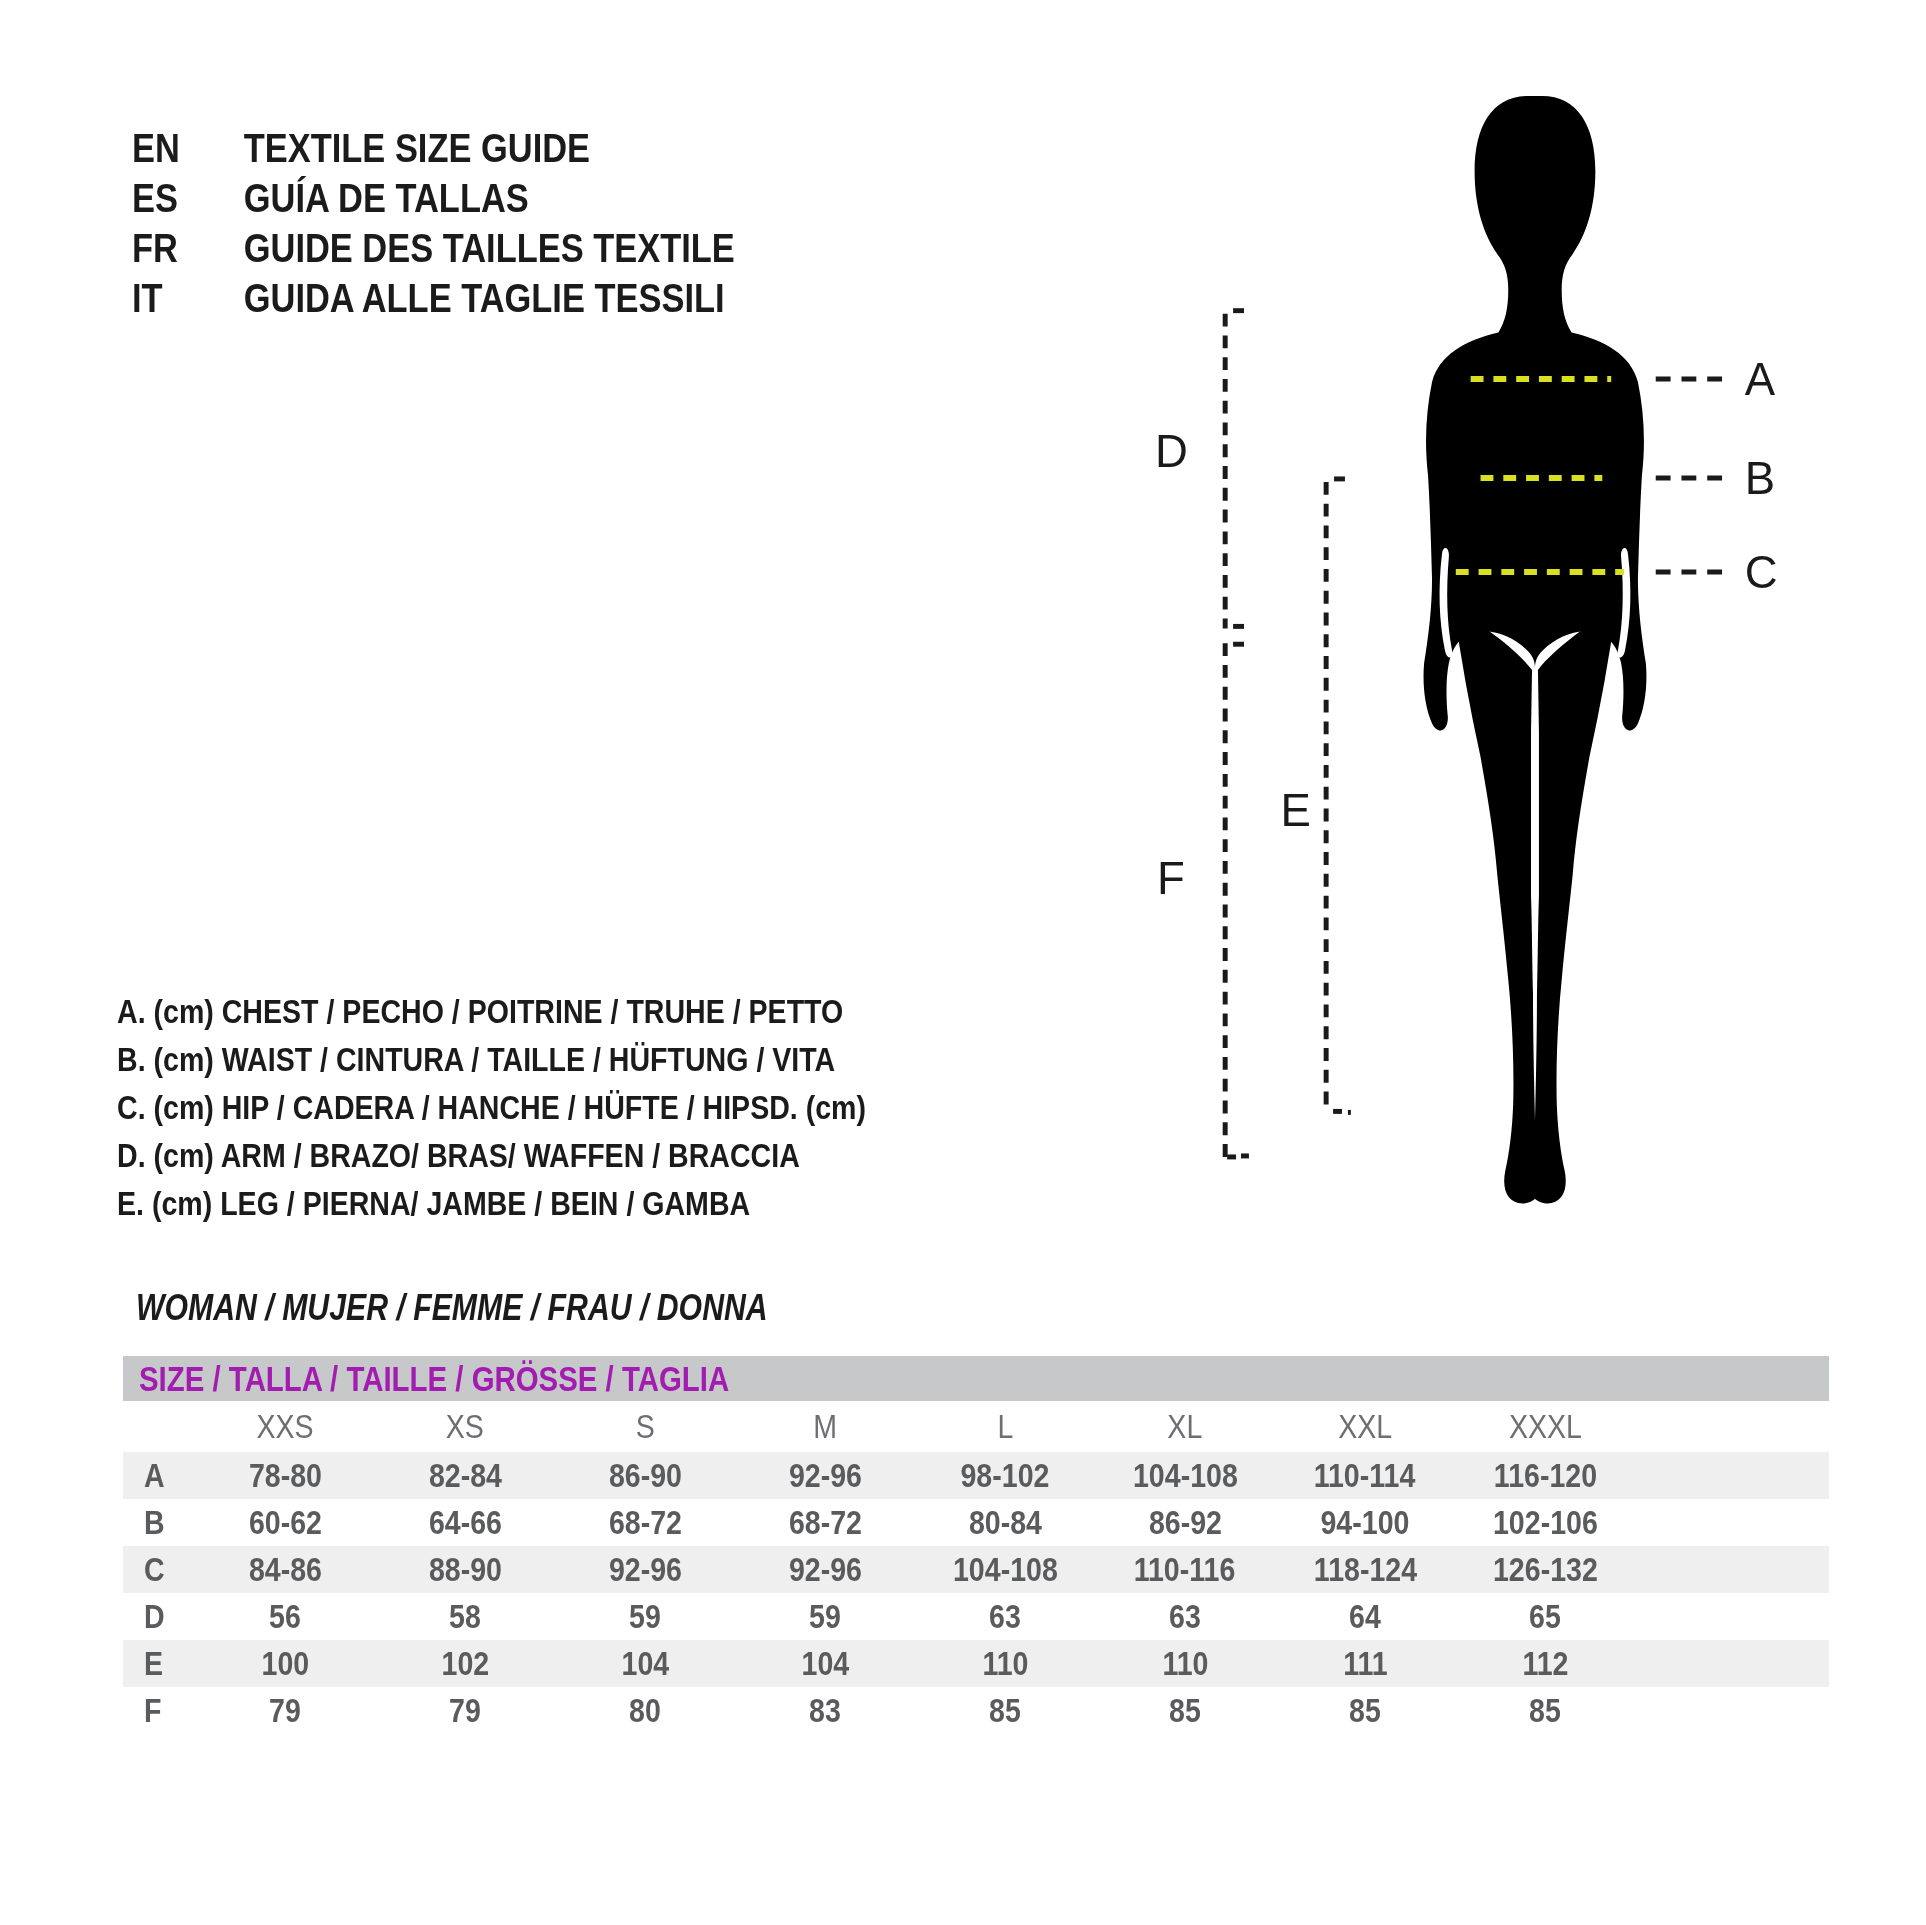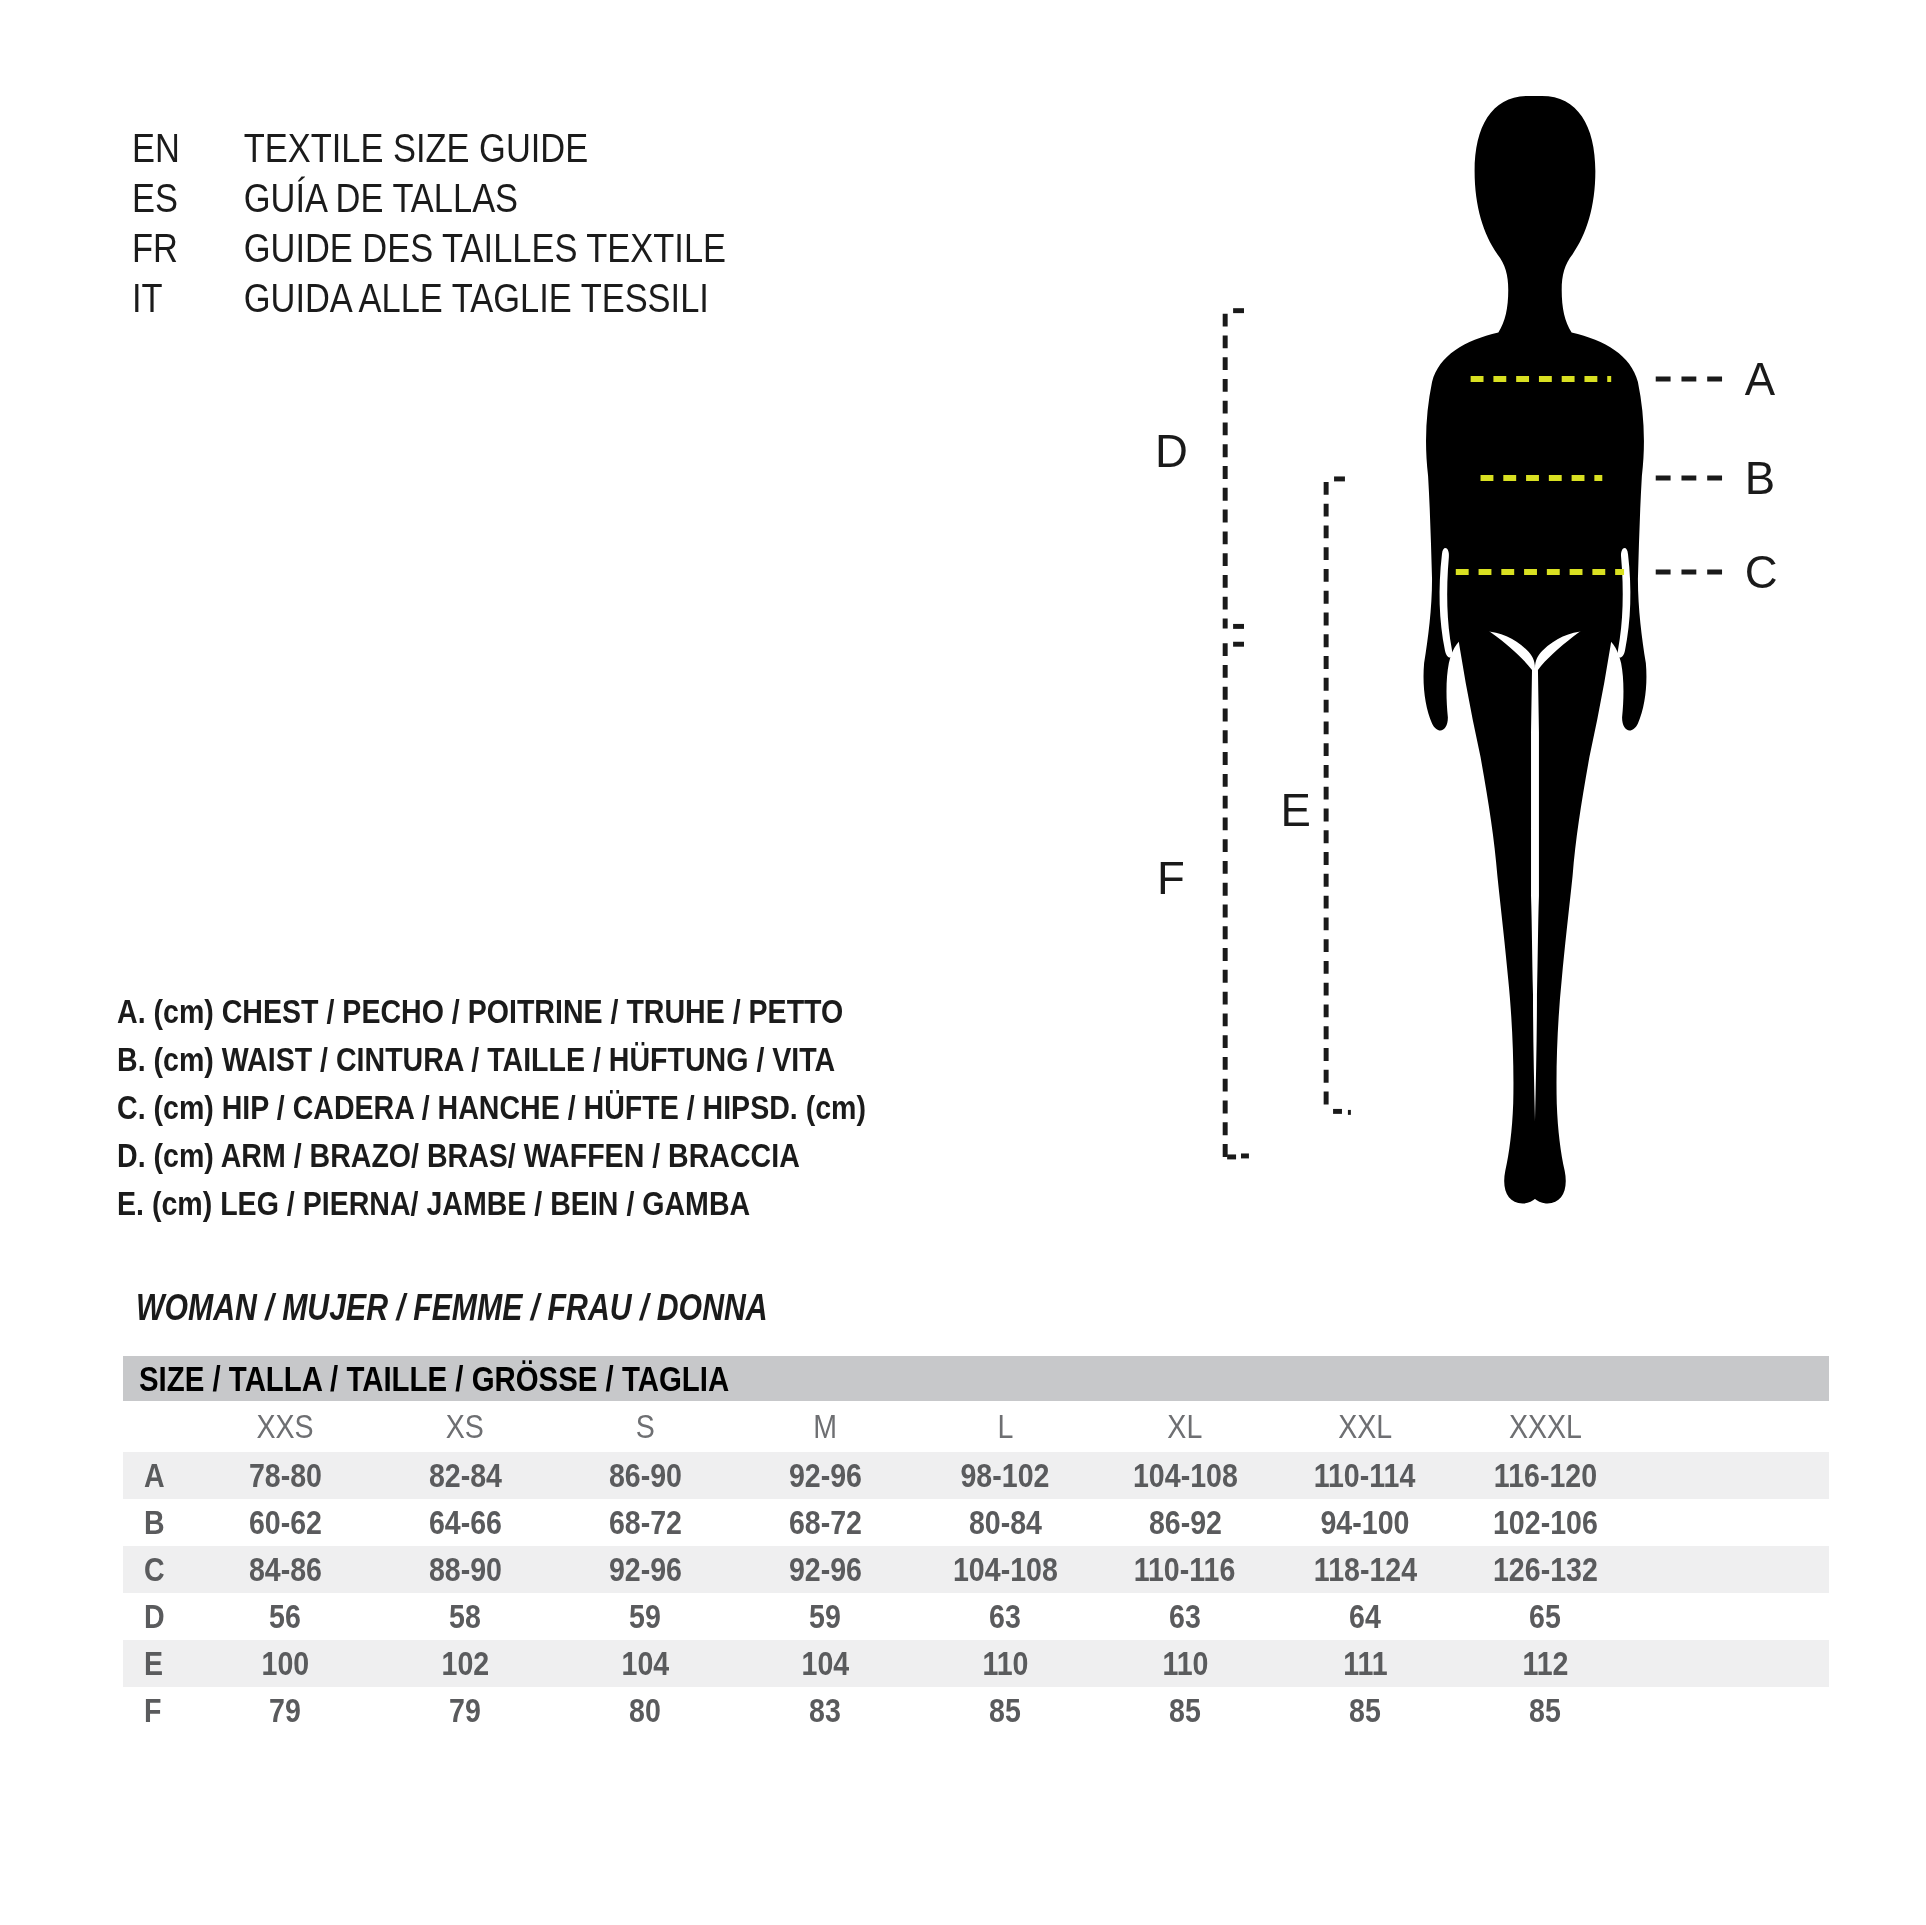--- a/index.html
+++ b/index.html
@@ -5,21 +5,21 @@
   html,body{margin:0;padding:0;}
   body{
     width:1927px;height:1926px;position:relative;background:#ffffff;
     font-family:"Liberation Sans",sans-serif;color:#1b1b1b;overflow:hidden;
   }
   .cx{display:inline-block;transform:scaleX(0.84);transform-origin:0 50%;white-space:nowrap;}
   .cxc{display:inline-block;transform:scaleX(0.84);transform-origin:50% 50%;white-space:nowrap;}
 
   
   #lang-block{position:absolute;left:132px;top:123px;}
-  .lang-row{height:50px;line-height:50px;font-size:41px;font-weight:400;letter-spacing:0;}
+  .lang-row{height:50px;line-height:50px;font-size:41px;font-weight:700;letter-spacing:0;}
   .lang-code{display:inline-block;width:133px;}
   
   #figure-svg{position:absolute;left:1139px;top:84px;}
   
   #legend{position:absolute;left:117px;top:961px;margin-top:26px;}
   .legend-line{height:48px;line-height:48px;font-size:34px;font-weight:700;}
   
   #audience{position:absolute;left:136px;top:1287px;font-size:36px;font-weight:700;height:42px;line-height:42px;font-style:italic;}
   
   #size-table{position:absolute;left:123px;top:1356px;width:1706px;}
@@ -149,21 +149,21 @@
     <div class="legend-line"><span class="cx">A. (cm) CHEST / PECHO / POITRINE / TRUHE / PETTO</span></div>
     <div class="legend-line"><span class="cx">B. (cm) WAIST / CINTURA / TAILLE / HÜFTUNG / VITA</span></div>
     <div class="legend-line"><span class="cx">C. (cm) HIP / CADERA / HANCHE / HÜFTE / HIPSD. (cm)</span></div>
     <div class="legend-line"><span class="cx">D. (cm) ARM / BRAZO/ BRAS/ WAFFEN / BRACCIA</span></div>
     <div class="legend-line"><span class="cx">E. (cm) LEG / PIERNA/ JAMBE / BEIN / GAMBA</span></div>
   </div>
 
 <div id="audience"><span class="cx">WOMAN / MUJER / FEMME / FRAU / DONNA</span></div>
 
 <div id="size-table">
-  <div class="band" style="background: rgb(199, 200, 202); color: #000000;">
+  <div class="band" style="background: rgb(199, 200, 202); color: #a21caf;">
     <span class="cx">SIZE / TALLA / TAILLE / GRÖSSE / TAGLIA</span>
   </div>
   <div class="trow hrow" id="table-head-row" style="color: rgb(110, 111, 114);">
     <div class="cell label-cell"></div>
   <div class="cell"><span class="cxc">XXS</span></div>
       <div class="cell"><span class="cxc">XS</span></div>
       <div class="cell"><span class="cxc">S</span></div>
       <div class="cell"><span class="cxc">M</span></div>
       <div class="cell"><span class="cxc">L</span></div>
       <div class="cell"><span class="cxc">XL</span></div>

